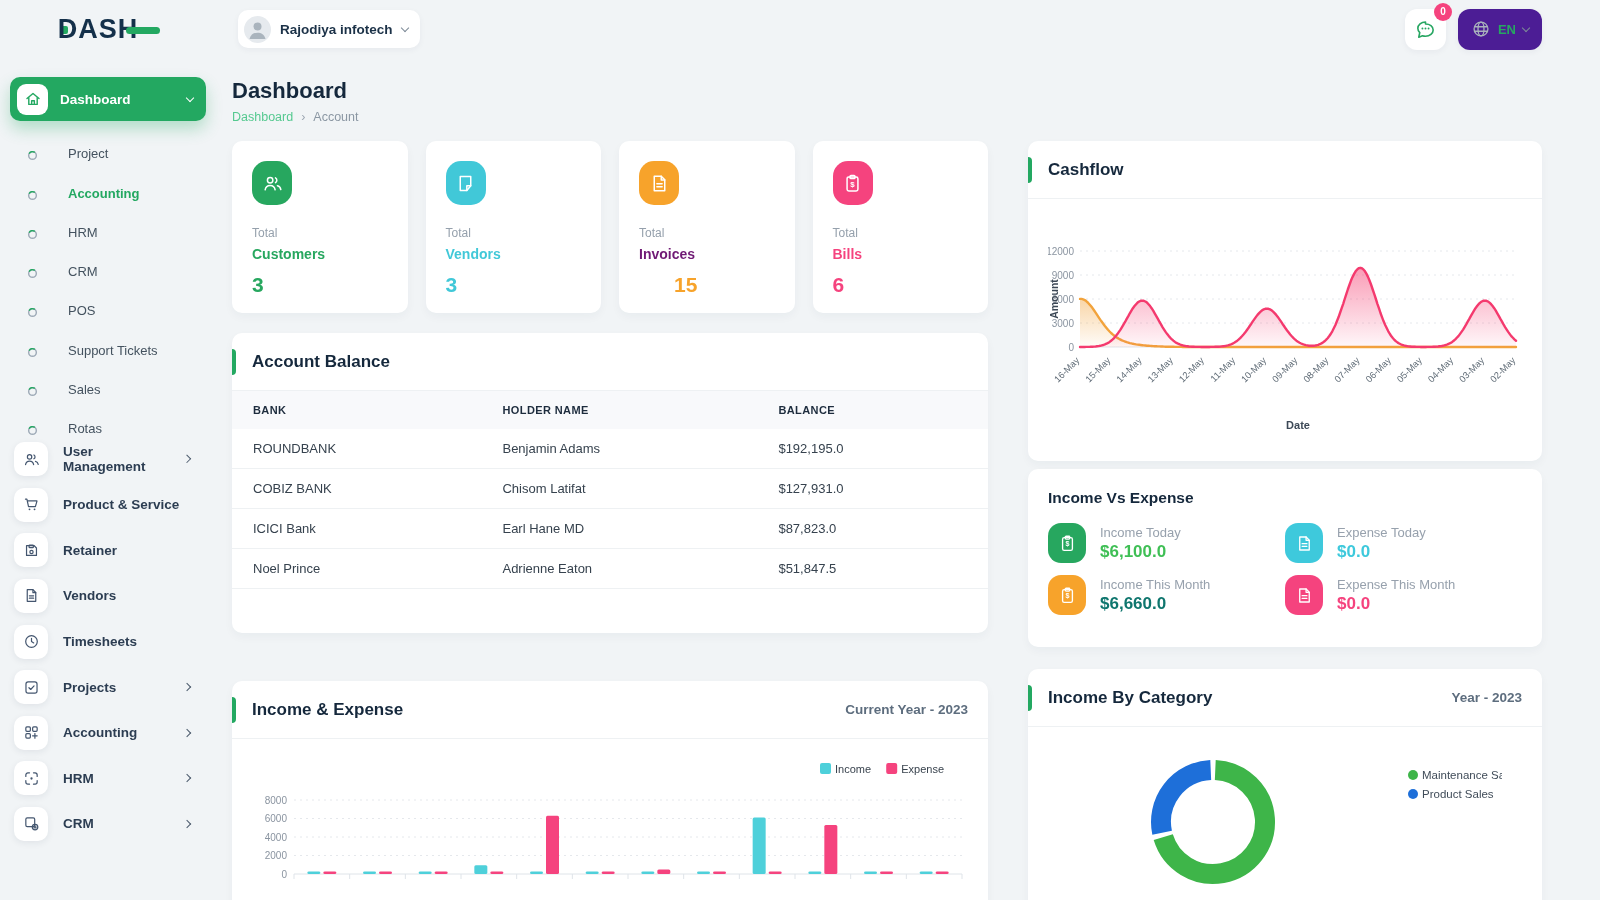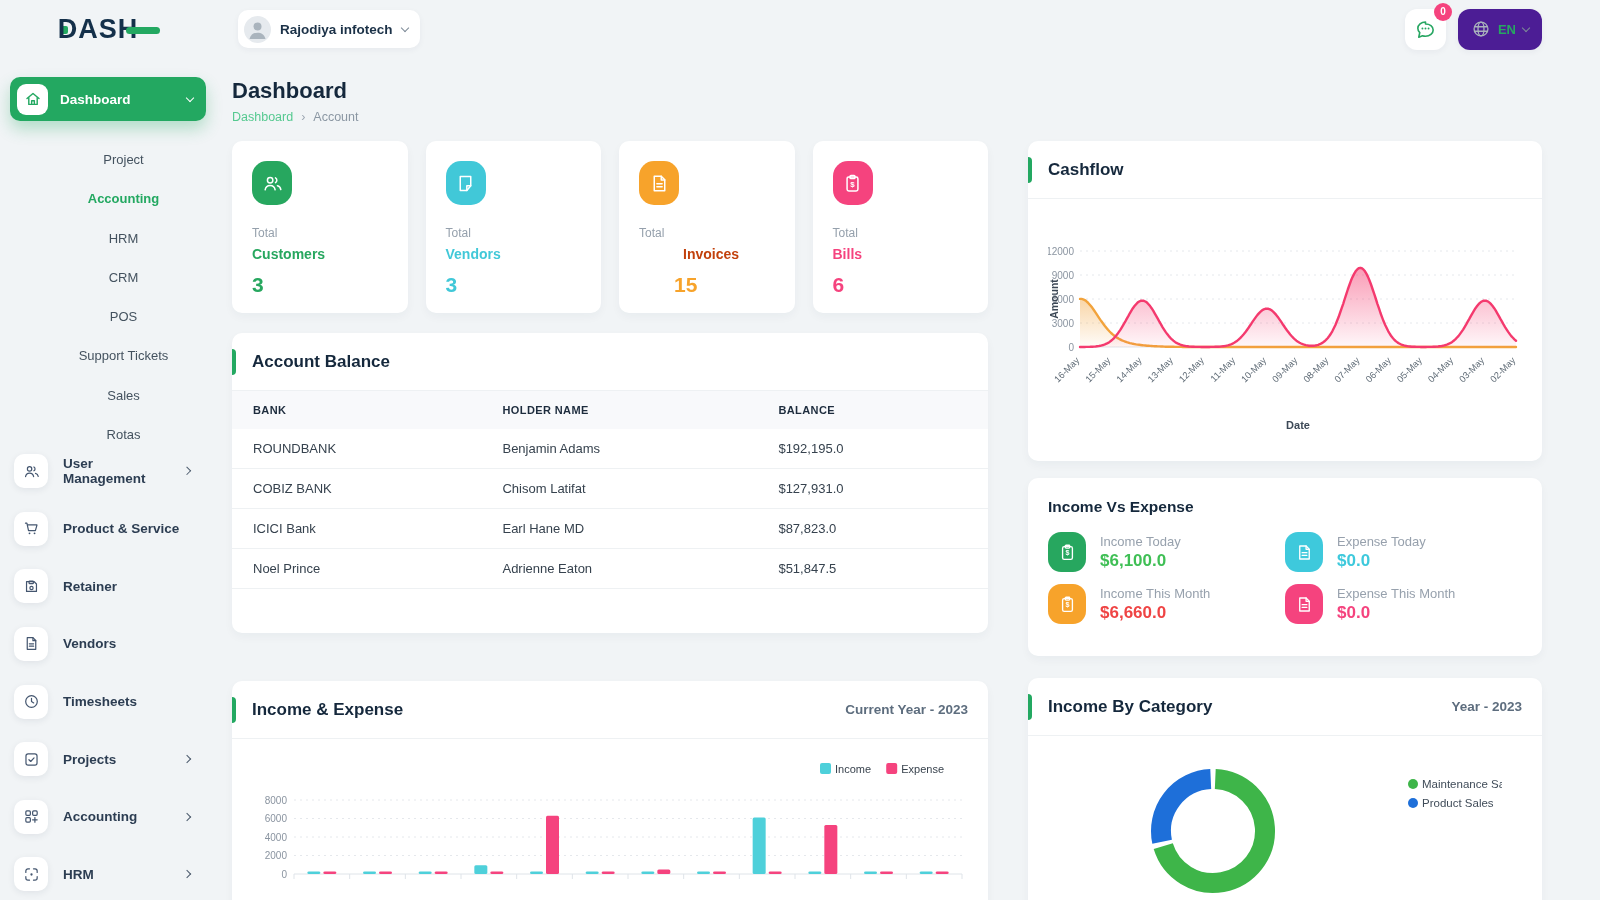--- a/index.html
+++ b/index.html
@@ -22,24 +22,24 @@
   .lang-pill { margin-left:12px; height:41px; background:#4c1d95; border-radius:12px; display:flex; align-items:center; gap:7px; padding:0 13px; box-shadow:0 2px 6px rgba(30,46,70,.05); cursor:pointer; }
   .lang-code { font-size:13px; font-weight:700; color:#27a662; }
 
   .layout { display:flex; }
   .sidebar { width:220px; flex:none; padding-top:19px; }
   .active-btn { margin:0 14px 0 10px; height:44px; background:#23a861; border-radius:10px; display:flex; align-items:center; padding:0 13px 0 7px; box-shadow:0 8px 16px rgba(35,168,97,.30); cursor:pointer; }
   .home-badge { width:31px; height:31px; background:#fff; border-radius:9px; display:flex; align-items:center; justify-content:center; }
   .active-btn .lbl { color:#fff; font-weight:700; font-size:13.5px; margin-left:12px; flex:1; }
   .active-btn .chev { border-color:#fff; }
   .sub-list { margin-top:1px; }
-  .sub-item { height:39.3px; display:flex; align-items:center; padding-left:27px; gap:30px; cursor:pointer;flex-direction:column; }
+  .sub-item { height:39.3px; display:flex; align-items:flex-end; padding-left:27px; gap:30px; cursor:pointer; }
   .sub-item .lbl { font-size:13px; font-weight:500; color:#44525f; }
   .sub-item.active .lbl { color:#23a861; font-weight:700; }
-  .mod-item { height:45.6px; display:flex; align-items:center; padding-left:14px; gap:15px; cursor:pointer;margin-top:12px; }
+  .mod-item { height:45.6px; display:flex; align-items:center; padding-left:14px; gap:15px; cursor:pointer; }
   .mod-icon { width:34px; height:34px; background:#fff; border-radius:10px; display:flex; align-items:center; justify-content:center; box-shadow:0 2px 7px rgba(25,42,70,.08); flex:none; }
   .mod-item .lbl { font-size:13.5px; font-weight:700; color:#2c3d52; }
   .mod-item .chev { margin-left:auto; margin-right:30px; border-color:#4a596b; }
 
   .content { flex:1; padding:20px 58px 0 12px; }
   .page-title { font-size:22px; font-weight:700; color:#15283c; }
   .breadcrumb { margin-top:6px; font-size:12.5px; display:flex; gap:8px; align-items:center; }
   .breadcrumb .link { color:#55c990; cursor:pointer; }
   .breadcrumb .sep { color:#9aa5b0; }
   .breadcrumb .cur { color:#8b97a3; }
@@ -62,21 +62,21 @@
   .stat-value { margin-top:11px; font-size:21px; font-weight:700; }
 
   .balance-card { margin-top:20px; height:300px; }
   table.balance { width:100%; border-collapse:collapse; }
   table.balance th { background:#f8f9fb; text-align:left; font-size:11px; font-weight:700; letter-spacing:.4px; color:#1d2c3d; padding:13px 10px 13px 21px; }
   table.balance td { font-size:13px; color:#36424e; padding:12px 10px 12px 21px; border-bottom:1px solid #eef1f3; }
   .c-bank { width:33%; } .c-holder { width:36.5%; } .c-bal { width:30.5%; }
 
   .incexp-card { margin-top:48px; height:390px; }
   .cashflow-card { height:320px; }
-  .ive-card { margin-top:17px; height:178px; padding:20px; }
+  .ive-card { margin-top:8px; height:178px; padding:20px; }
   .ive-title { font-size:15.5px; font-weight:700; color:#15283c; }
   .ive-grid { margin-top:16px; display:grid; grid-template-columns:1fr 1fr; row-gap:12px; }
   .ive-item { display:flex; align-items:center; gap:14px; }
   .ive-icon { width:38px; height:40px; border-radius:13px; display:flex; align-items:center; justify-content:center; flex:none; }
   .ive-label { font-size:13px; color:#97a1ad; }
   .ive-value { margin-top:2px; font-size:17px; font-weight:700; }
   .cat-card { margin-top:22px; height:390px; }
 </style>
 </head>
 <body>
@@ -334,21 +334,21 @@
             <div class="stat-card">
               <div class="stat-icon" style="background: rgb(247, 163, 43);">
                 <svg width="21" height="21" viewBox="0 0 24 24" fill="none">
                   <path d="M6 3.8h8l4 4V20.2H6z" stroke="#ffffff" stroke-width="1.7" stroke-linecap="round" stroke-linejoin="round"></path>
                   <path d="M14 3.8V8h4" stroke="#ffffff" stroke-width="1.7" stroke-linecap="round" stroke-linejoin="round"></path>
                   <path d="M9 12.2h6" stroke="#ffffff" stroke-width="1.7" stroke-linecap="round" stroke-linejoin="round"></path>
                   <path d="M9 15.6h6" stroke="#ffffff" stroke-width="1.7" stroke-linecap="round" stroke-linejoin="round"></path>
                 </svg>
               </div>
               <div class="stat-top">Total</div>
-              <div class="stat-label" style="color: #c2410c; margin-left: 44px;">Invoices</div>
+              <div class="stat-label" style="color: #701a75;">Invoices</div>
               <div class="stat-value" style="color: rgb(247, 163, 43); margin-left: 35px;">15</div>
             </div>
             <div class="stat-card">
               <div class="stat-icon" style="background: rgb(245, 67, 126);">
                 <svg width="21" height="21" viewBox="0 0 24 24" fill="none">
                   <rect x="5.8" y="4.6" width="12.4" height="16" rx="2" stroke="#ffffff" stroke-width="1.7" stroke-linecap="round" stroke-linejoin="round"></rect>
                   <rect x="9.2" y="2.8" width="5.6" height="3.6" rx="1" stroke="#ffffff" stroke-width="1.7" stroke-linecap="round" stroke-linejoin="round"></rect>
                   <text x="12" y="15.6" text-anchor="middle" font-size="9" font-weight="700" fill="#ffffff" font-family="&quot;Liberation Sans&quot;, sans-serif">$</text>
                 </svg>
               </div>
@@ -542,21 +542,21 @@
               <div class="ive-item">
                 <div class="ive-icon" style="background: rgb(247, 163, 43);">
                   <svg width="19" height="19" viewBox="0 0 24 24" fill="none">
                     <rect x="5.8" y="4.6" width="12.4" height="16" rx="2" stroke="#ffffff" stroke-width="1.7" stroke-linecap="round" stroke-linejoin="round"></rect>
                     <rect x="9.2" y="2.8" width="5.6" height="3.6" rx="1" stroke="#ffffff" stroke-width="1.7" stroke-linecap="round" stroke-linejoin="round"></rect>
                     <text x="12" y="15.6" text-anchor="middle" font-size="9" font-weight="700" fill="#ffffff" font-family="&quot;Liberation Sans&quot;, sans-serif">$</text>
                   </svg>
                 </div>
                 <div>
                   <div class="ive-label">Income This Month</div>
-                  <div class="ive-value" style="color: #ef4444;">$6,660.0</div>
+                  <div class="ive-value" style="color: #0f766e;">$6,660.0</div>
                 </div>
               </div>
               <div class="ive-item">
                 <div class="ive-icon" style="background: rgb(245, 67, 126);">
                   <svg width="19" height="19" viewBox="0 0 24 24" fill="none">
                     <path d="M6 3.8h8l4 4V20.2H6z" stroke="#ffffff" stroke-width="1.7" stroke-linecap="round" stroke-linejoin="round"></path>
                     <path d="M14 3.8V8h4" stroke="#ffffff" stroke-width="1.7" stroke-linecap="round" stroke-linejoin="round"></path>
                     <path d="M9 12.2h6" stroke="#ffffff" stroke-width="1.7" stroke-linecap="round" stroke-linejoin="round"></path>
                     <path d="M9 15.6h6" stroke="#ffffff" stroke-width="1.7" stroke-linecap="round" stroke-linejoin="round"></path>
                   </svg>

